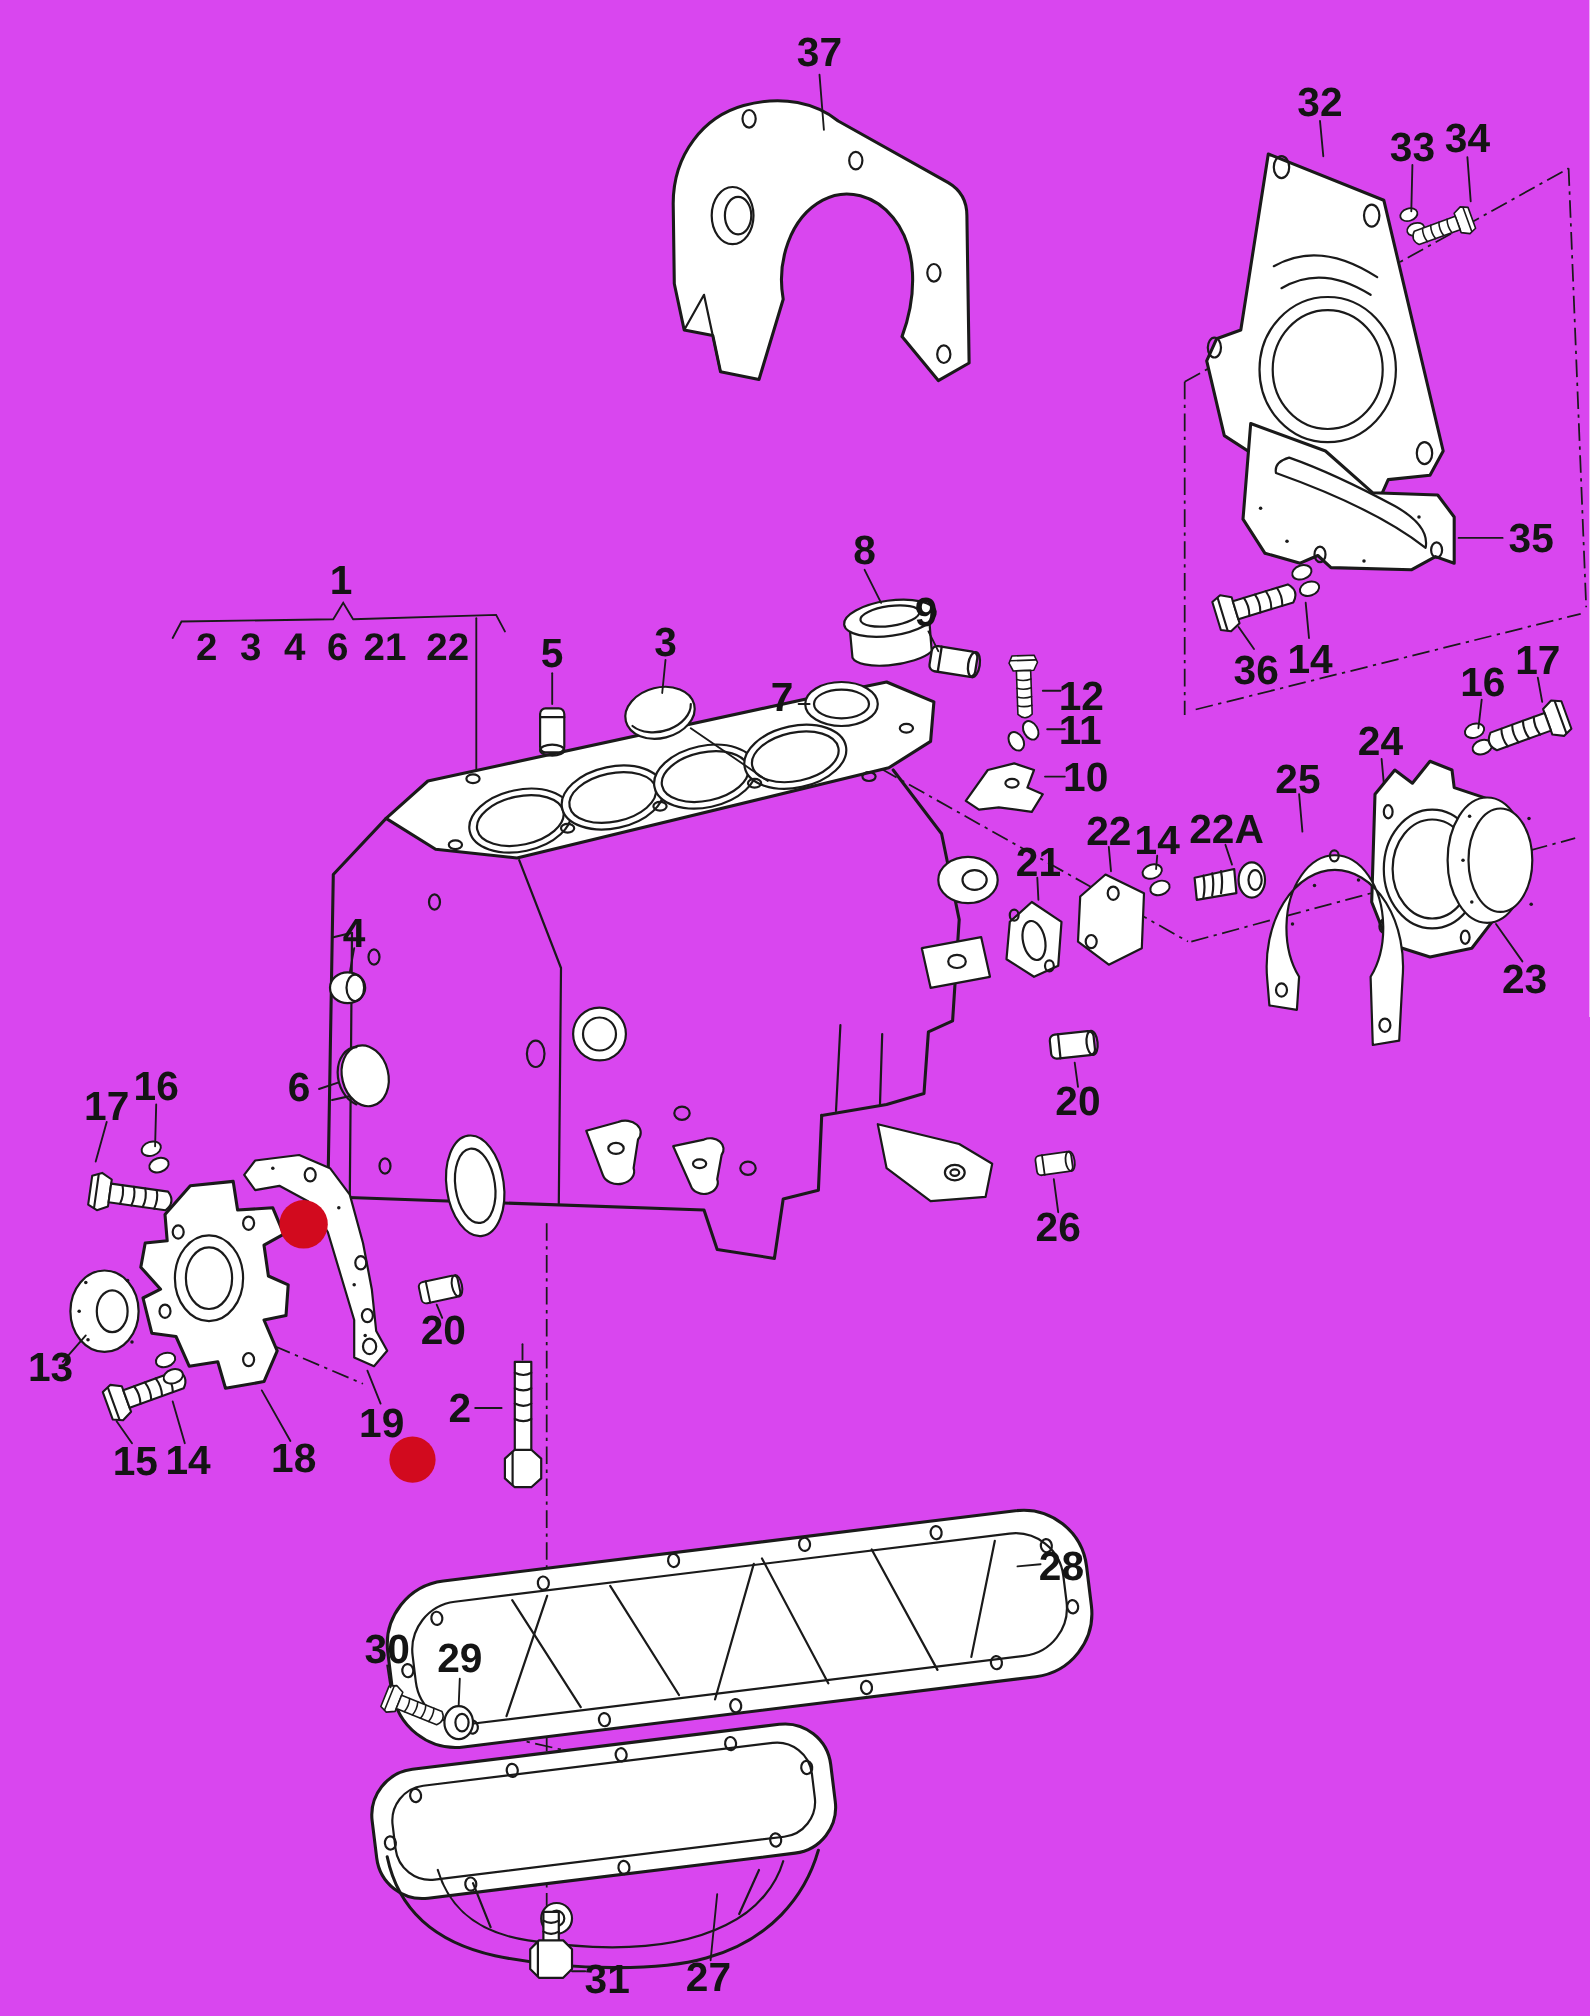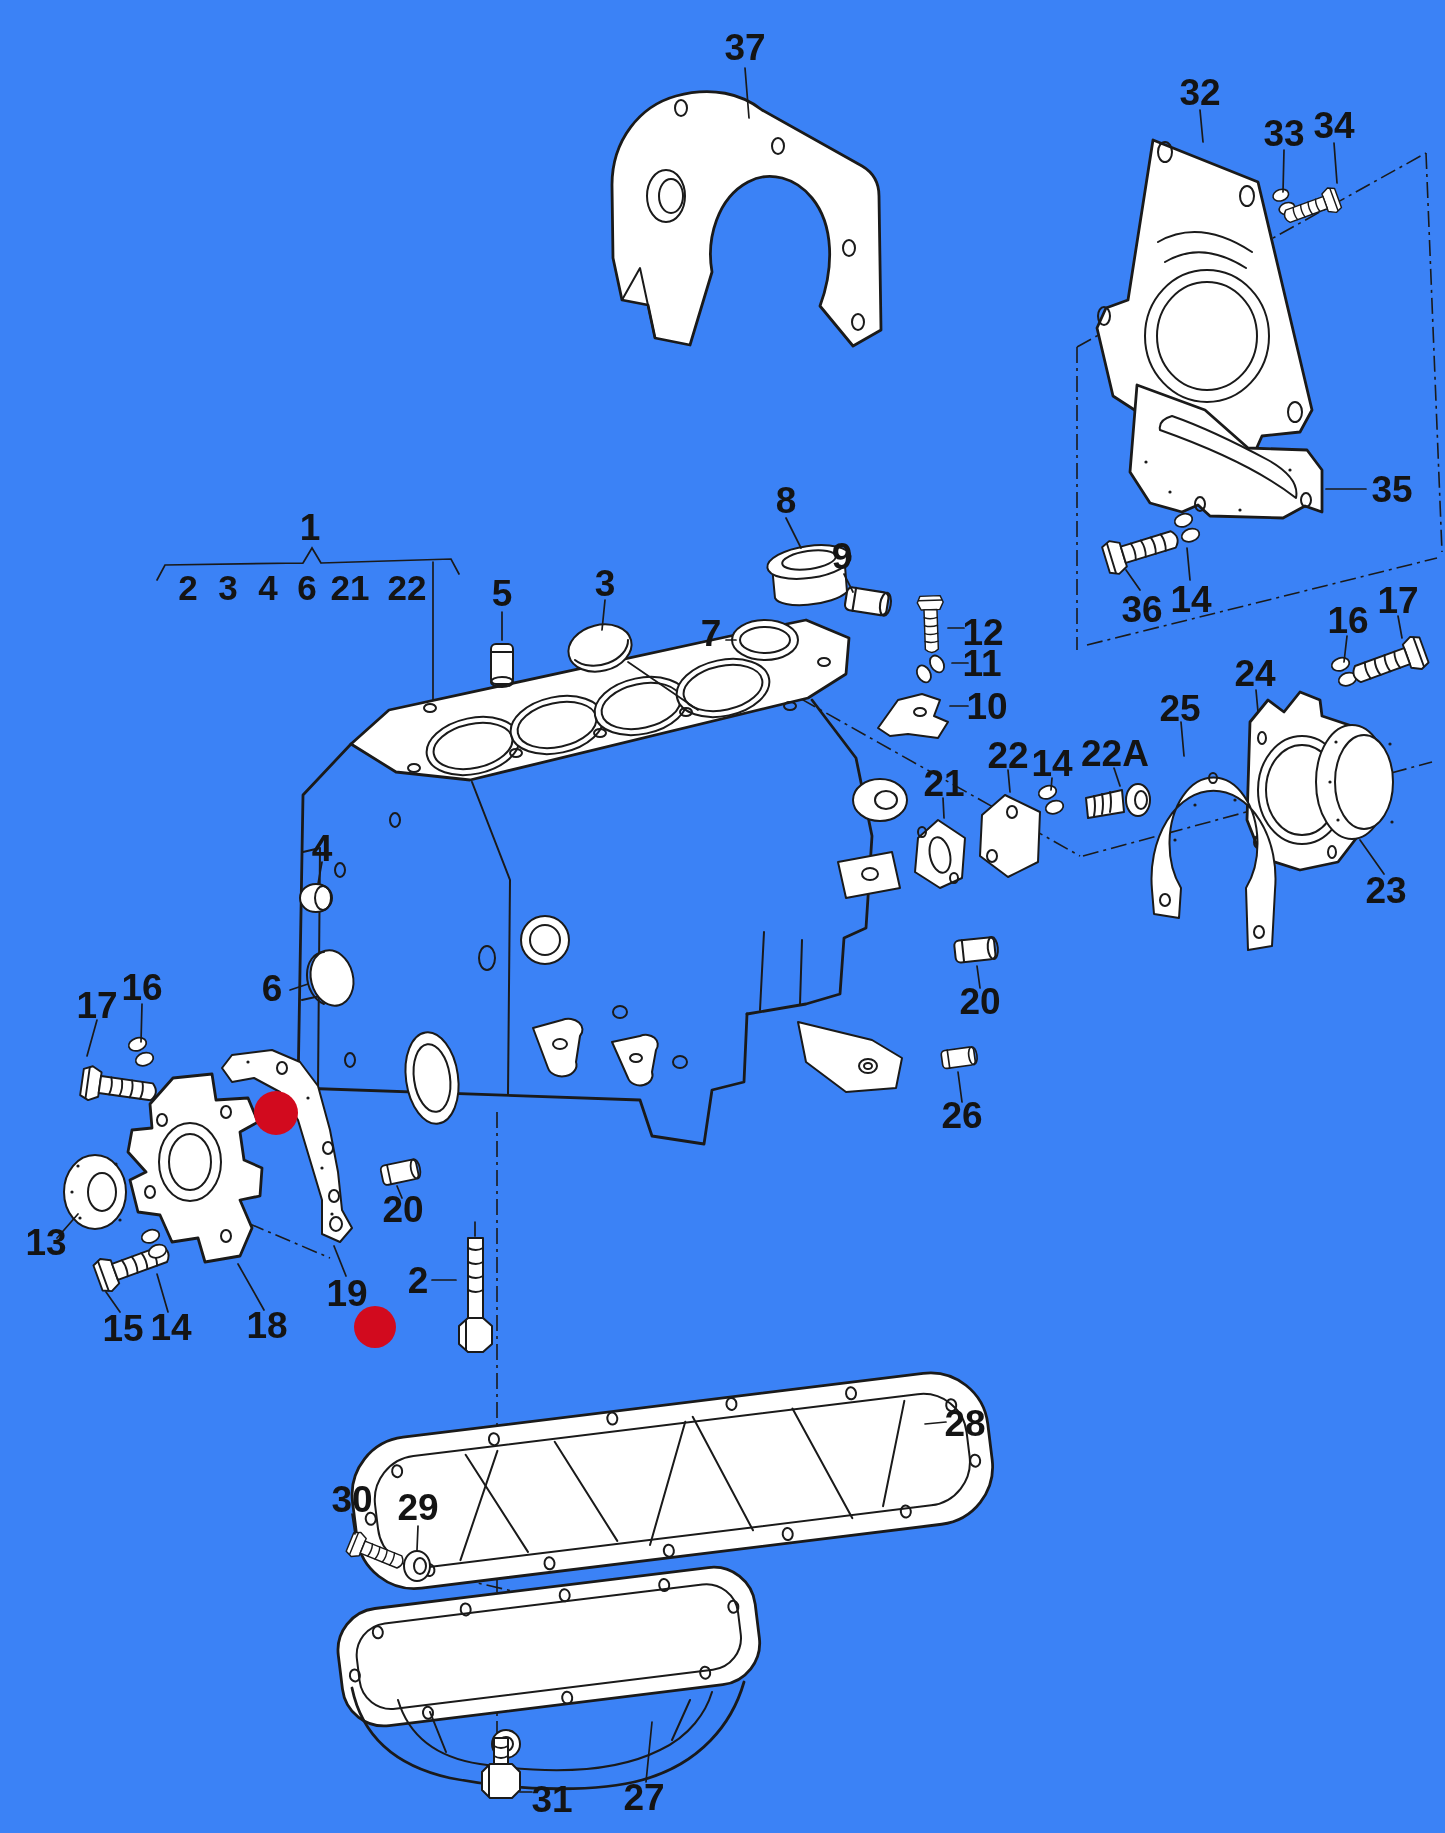--- a/index.html
+++ b/index.html
@@ -1,16 +1,16 @@
 <!DOCTYPE html>
 <html><head>
 <meta charset="utf-8">
 <style>
   html,body{margin:0;padding:0;background:#ffffff;}
-  .stage{width:1445px;height:1833px;position:relative;background:#3b82f6;}
+  .stage{width:1445px;height:1833px;position:relative;background:#d946ef;}
   svg{display:block;}
   .ln   {stroke:#1a1a1a;fill:none;stroke-width:2.8;stroke-linejoin:round;stroke-linecap:round;}
   .lnf  {stroke:#1a1a1a;fill:#ffffff;stroke-width:2.8;stroke-linejoin:round;stroke-linecap:round;}
   .ln2  {stroke:#1a1a1a;fill:none;stroke-width:2;stroke-linejoin:round;stroke-linecap:round;}
   .lnf2 {stroke:#1a1a1a;fill:#ffffff;stroke-width:2;stroke-linejoin:round;stroke-linecap:round;}
   .lead {stroke:#1a1a1a;fill:none;stroke-width:1.7;stroke-linecap:round;}
   .dash {stroke:#1a1a1a;fill:none;stroke-width:1.6;stroke-dasharray:16 5 3 5;}
   .dot  {fill:#1a1a1a;stroke:none;}
   .lbl  {font-family:"Liberation Sans",sans-serif;font-size:37px;font-weight:700;fill:#141414;text-anchor:middle;}
   .lbls {font-family:"Liberation Sans",sans-serif;font-size:35px;font-weight:700;fill:#141414;text-anchor:middle;}

